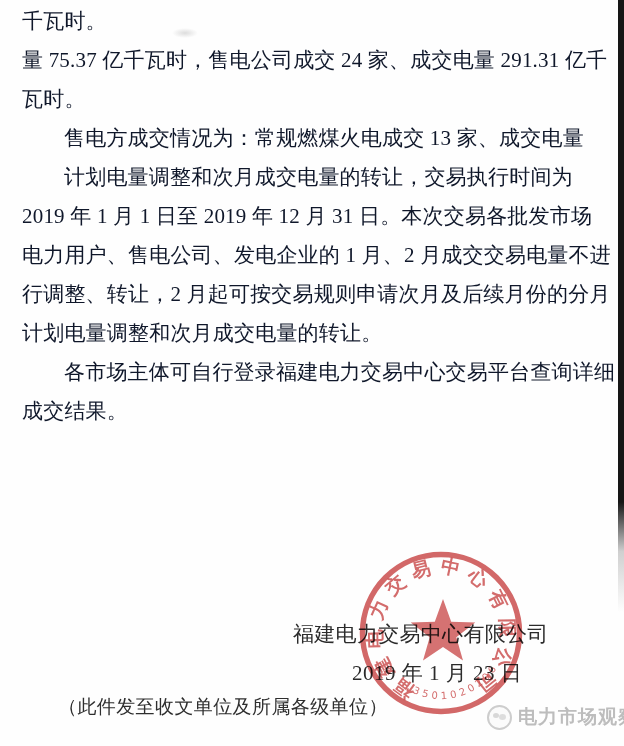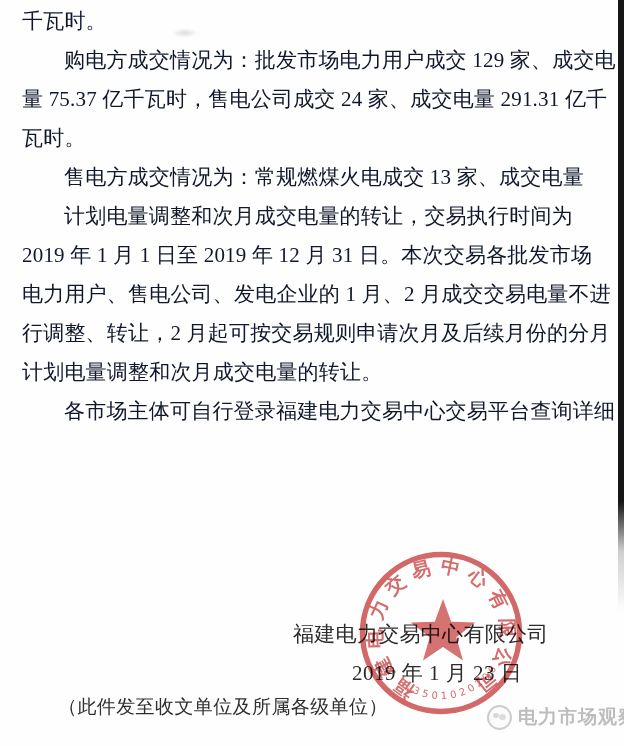--- a/index.html
+++ b/index.html
@@ -76,30 +76,30 @@
 </style>
 </head>
 <body>
 
 <div class="page">
 
   <div class="smudge"></div>
 
   <div class="text-block">
     <div class="doc-line">千瓦时。</div>
-    <div class="doc-line indent">购电方成交情况为：批发市场电力用户成交 129 家、成交电</div>
     <div class="doc-line">量 75.37 亿千瓦时，售电公司成交 24 家、成交电量 291.31 亿千</div>
     <div class="doc-line">瓦时。</div>
     <div class="doc-line indent">售电方成交情况为：常规燃煤火电成交 13 家、成交电量</div>
     <div class="doc-line indent">计划电量调整和次月成交电量的转让，交易执行时间为</div>
     <div class="doc-line">2019 年 1 月 1 日至 2019 年 12 月 31 日。本次交易各批发市场</div>
     <div class="doc-line">电力用户、售电公司、发电企业的 1 月、2 月成交交易电量不进</div>
     <div class="doc-line">行调整、转让，2 月起可按交易规则申请次月及后续月份的分月</div>
     <div class="doc-line">计划电量调整和次月成交电量的转让。</div>
     <div class="doc-line indent">各市场主体可自行登录福建电力交易中心交易平台查询详细</div>
+    <div class="doc-line">成交结果。</div>
   </div>
 
   <div class="company-line">福建电力交易中心有限公司</div>
   <div class="date-line">2019 年 1 月 23 日</div>
   <div class="note-line">（此件发至收文单位及所属各级单位）</div>
 
   <svg class="seal" viewBox="0 0 180 180">
     <defs>
       <path id="ringTextPath" d="M 69.5,146.4 A 60,60 0 1 1 110.5,146.4" fill="none"></path>
       <path id="serialPath" d="M 39.4,132.4 A 66,66 0 0 0 147.2,123" fill="none"></path>

